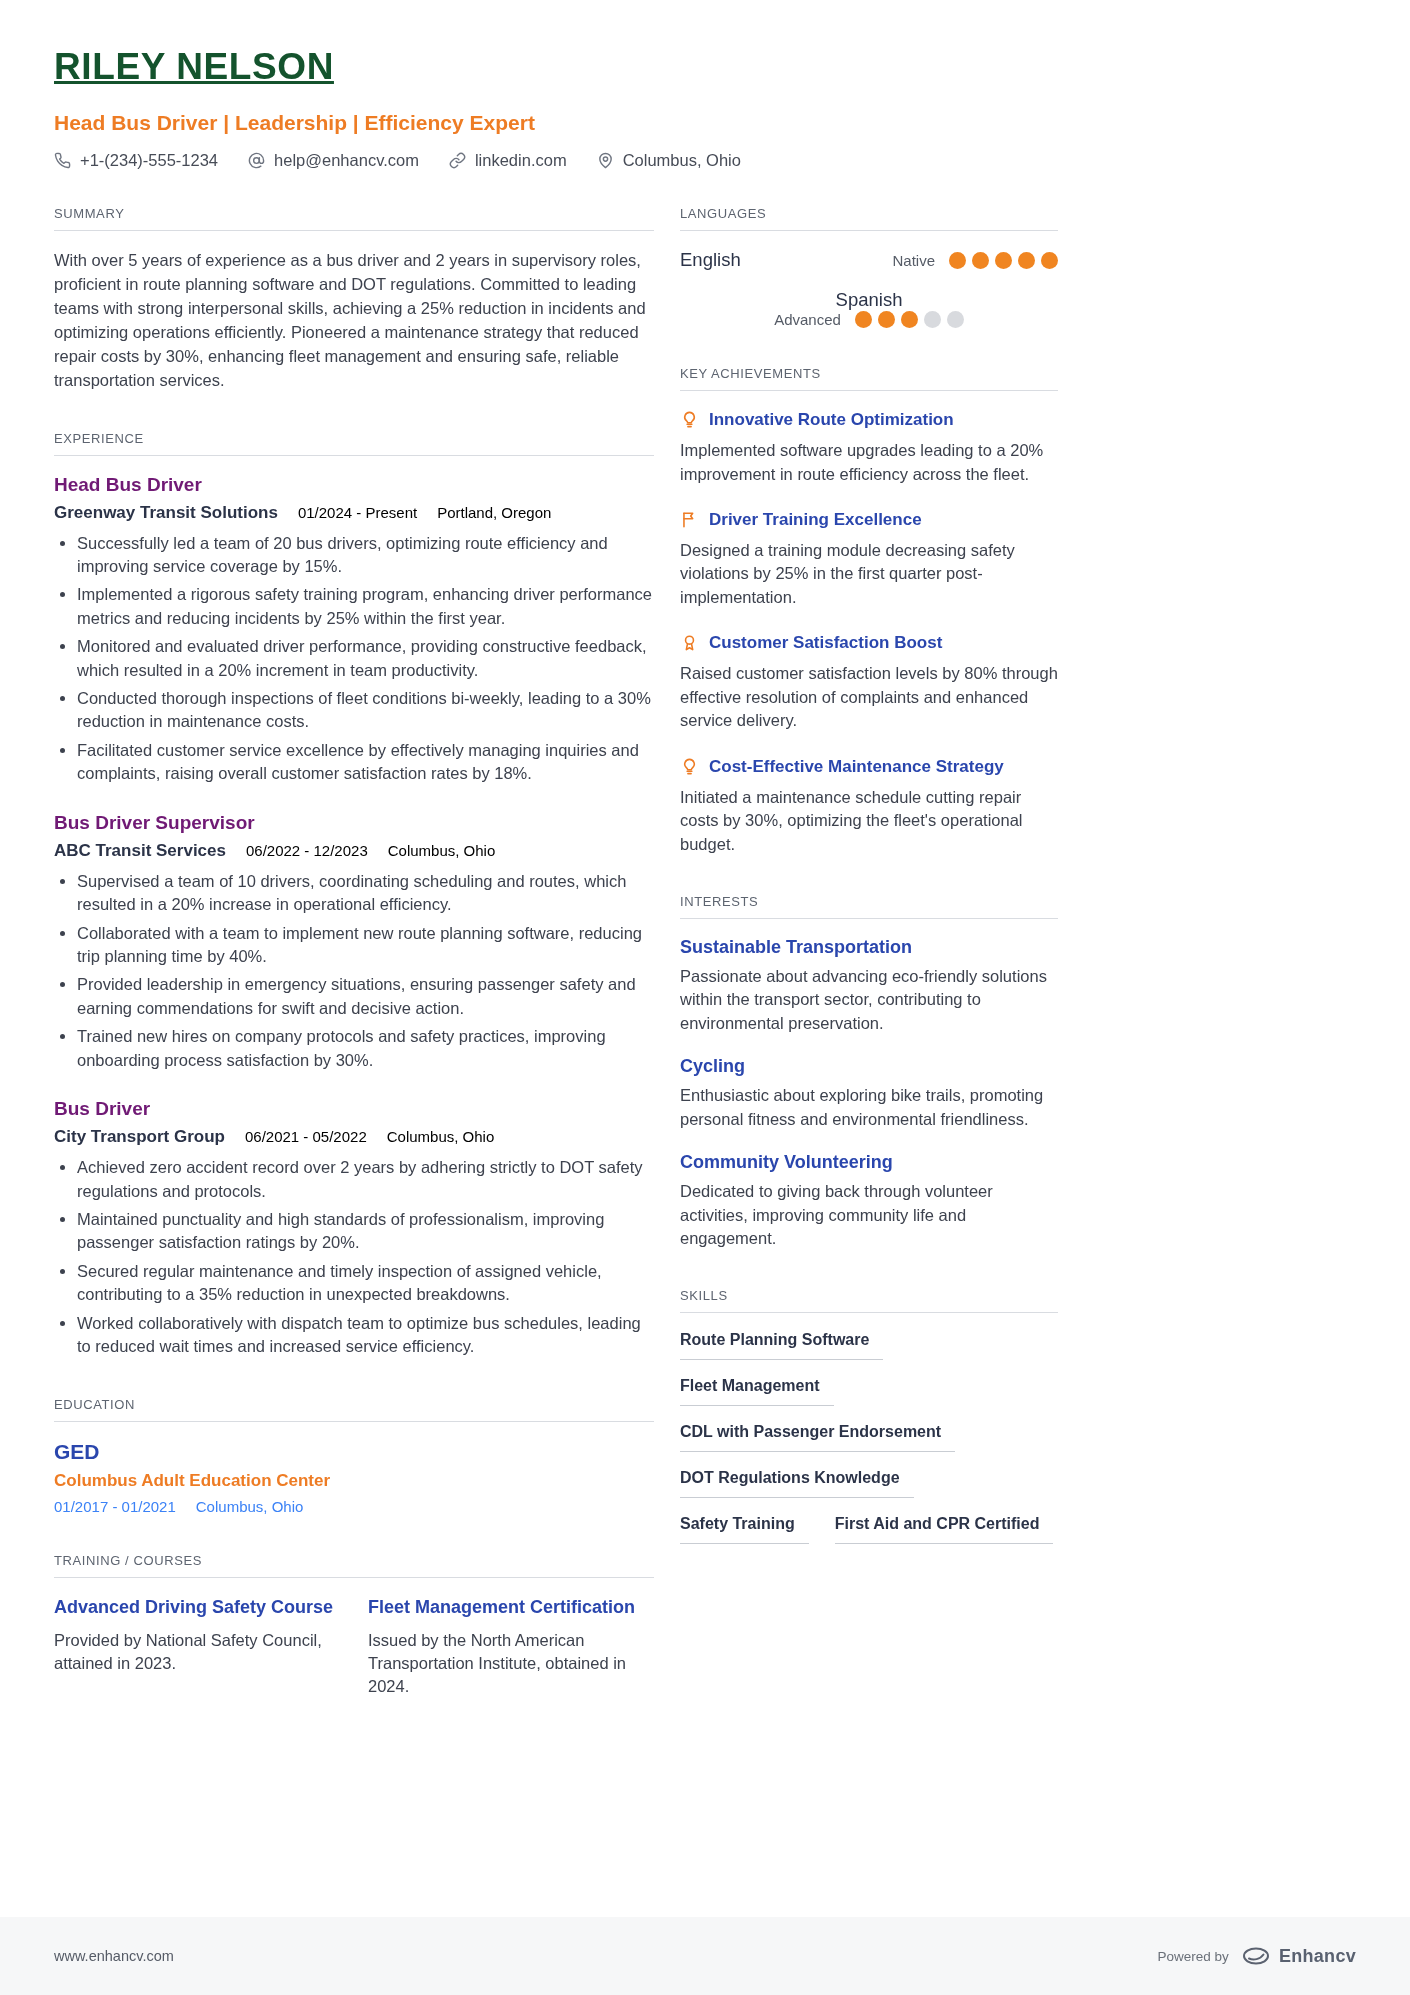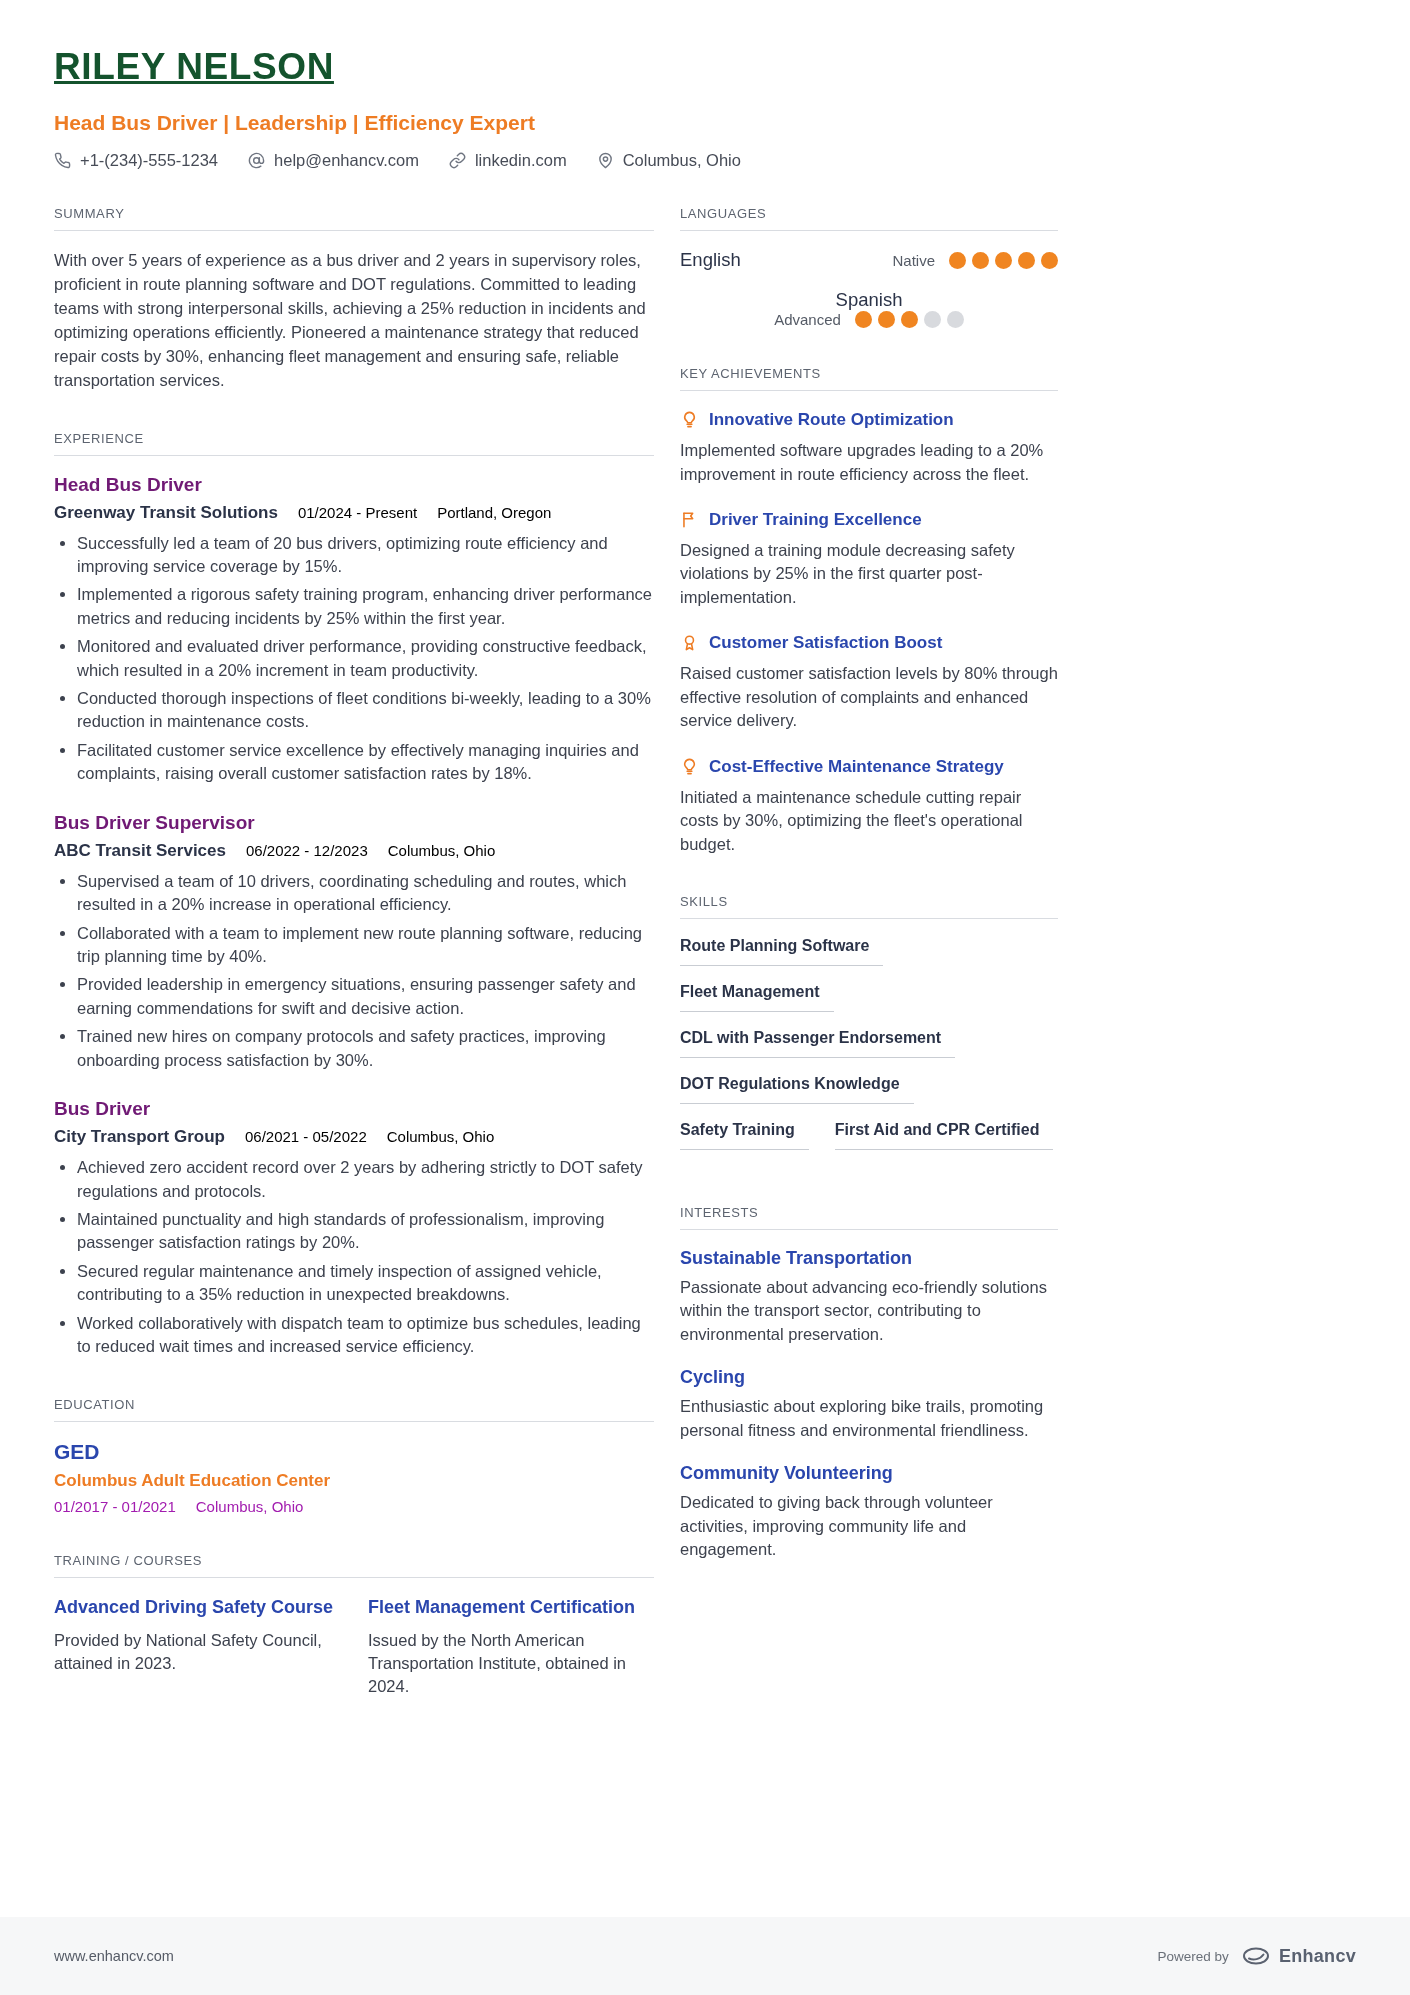--- a/index.html
+++ b/index.html
@@ -36,21 +36,21 @@
   .job-meta { display:flex; align-items:baseline; gap:20px; flex-wrap:wrap; margin-bottom:9px; }
   .company { font-size:17px; font-weight:700; color:#2b3348; }
   .meta { font-size:15px; color:#000000; }
   ul.bullets { margin:0; padding-left:23px; }
   .bullets li { font-size:16.5px; line-height:1.42; margin-bottom:5px; }
   .bullets li:last-child { margin-bottom:0; }
 
   
   .degree { font-size:21px; color:#2a46ad; font-weight:600; margin-bottom:7px; }
   .school { font-size:17px; color:#ee7c24; font-weight:600; margin-bottom:7px; }
-  .edu-meta { display:flex; gap:20px; font-size:15px; color:#a21caf; }
+  .edu-meta { display:flex; gap:20px; font-size:15px; color:#3b82f6; }
 
   
   .courses { display:grid; grid-template-columns:1fr 1fr; gap:28px; }
   .course-title { font-size:18px; color:#2a46ad; font-weight:600; line-height:1.28; margin-bottom:10px; }
   .course-desc { font-size:16.5px; line-height:1.42; }
 
   
   .lang-row { display:flex; align-items:center; margin-bottom:18px; }
   .lang-row:last-child { margin-bottom:0;flex-direction:column; }
   .lang-name { flex:1; font-size:18.5px; color:#2b3348; font-weight:500; }
@@ -293,44 +293,44 @@
                 <path d="M10 21h4"></path>
                 <path d="M12 3a6 6 0 0 0-4 10.5c.8.7 1.5 1.6 1.7 2.5h4.6c.2-.9.9-1.8 1.7-2.5A6 6 0 0 0 12 3z"></path>
               </svg>
             <span class="ach-title">Cost-Effective Maintenance Strategy</span>
           </div>
           <div class="ach-text">Initiated a maintenance schedule cutting repair costs by 30%, optimizing the fleet's operational budget.</div>
         </div>
       </section>
 
       <section>
+        <div class="sec-h">INTERESTS</div>
+        <div class="int">
+          <div class="int-title">Sustainable Transportation</div>
+          <div class="int-text">Passionate about advancing eco-friendly solutions within the transport sector, contributing to environmental preservation.</div>
+        </div>
+        <div class="int">
+          <div class="int-title">Cycling</div>
+          <div class="int-text">Enthusiastic about exploring bike trails, promoting personal fitness and environmental friendliness.</div>
+        </div>
+        <div class="int">
+          <div class="int-title">Community Volunteering</div>
+          <div class="int-text">Dedicated to giving back through volunteer activities, improving community life and engagement.</div>
+        </div>
+      </section>
+
+      <section>
         <div class="sec-h">SKILLS</div>
         <div class="skills-wrap">
           <span class="skill">Route Planning Software</span>
           <span class="skill">Fleet Management</span>
           <span class="skill">CDL with Passenger Endorsement</span>
           <span class="skill">DOT Regulations Knowledge</span>
           <span class="skill">Safety Training</span>
           <span class="skill">First Aid and CPR Certified</span>
-        </div>
-      </section>
-
-      <section>
-        <div class="sec-h">INTERESTS</div>
-        <div class="int">
-          <div class="int-title">Sustainable Transportation</div>
-          <div class="int-text">Passionate about advancing eco-friendly solutions within the transport sector, contributing to environmental preservation.</div>
-        </div>
-        <div class="int">
-          <div class="int-title">Cycling</div>
-          <div class="int-text">Enthusiastic about exploring bike trails, promoting personal fitness and environmental friendliness.</div>
-        </div>
-        <div class="int">
-          <div class="int-title">Community Volunteering</div>
-          <div class="int-text">Dedicated to giving back through volunteer activities, improving community life and engagement.</div>
         </div>
       </section>
 
     </div>
   </div>
 </div>
 
 <footer>
   <span class="site">www.enhancv.com</span>
   <span class="powered">

